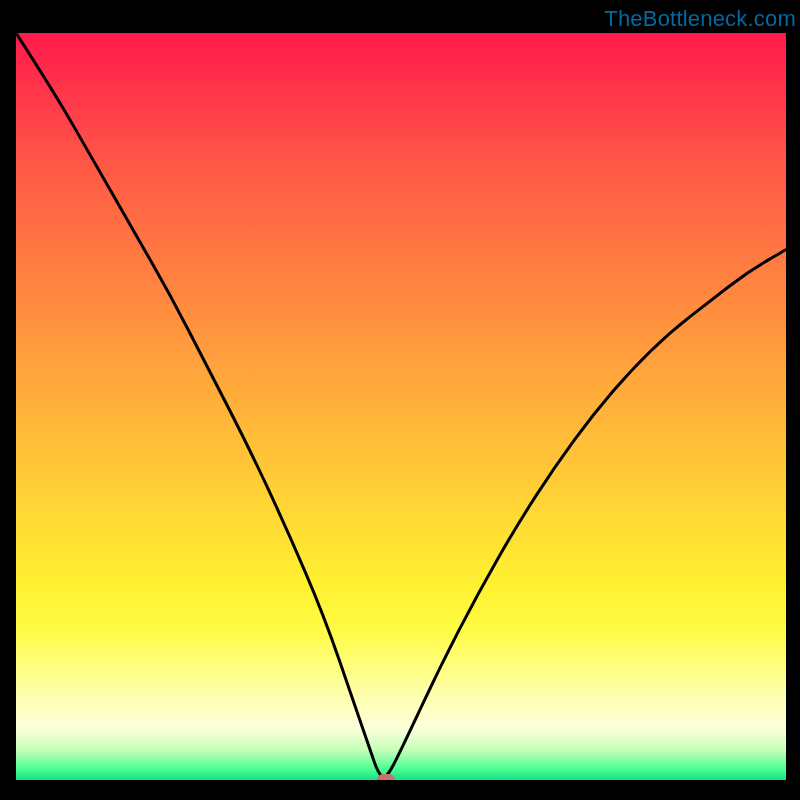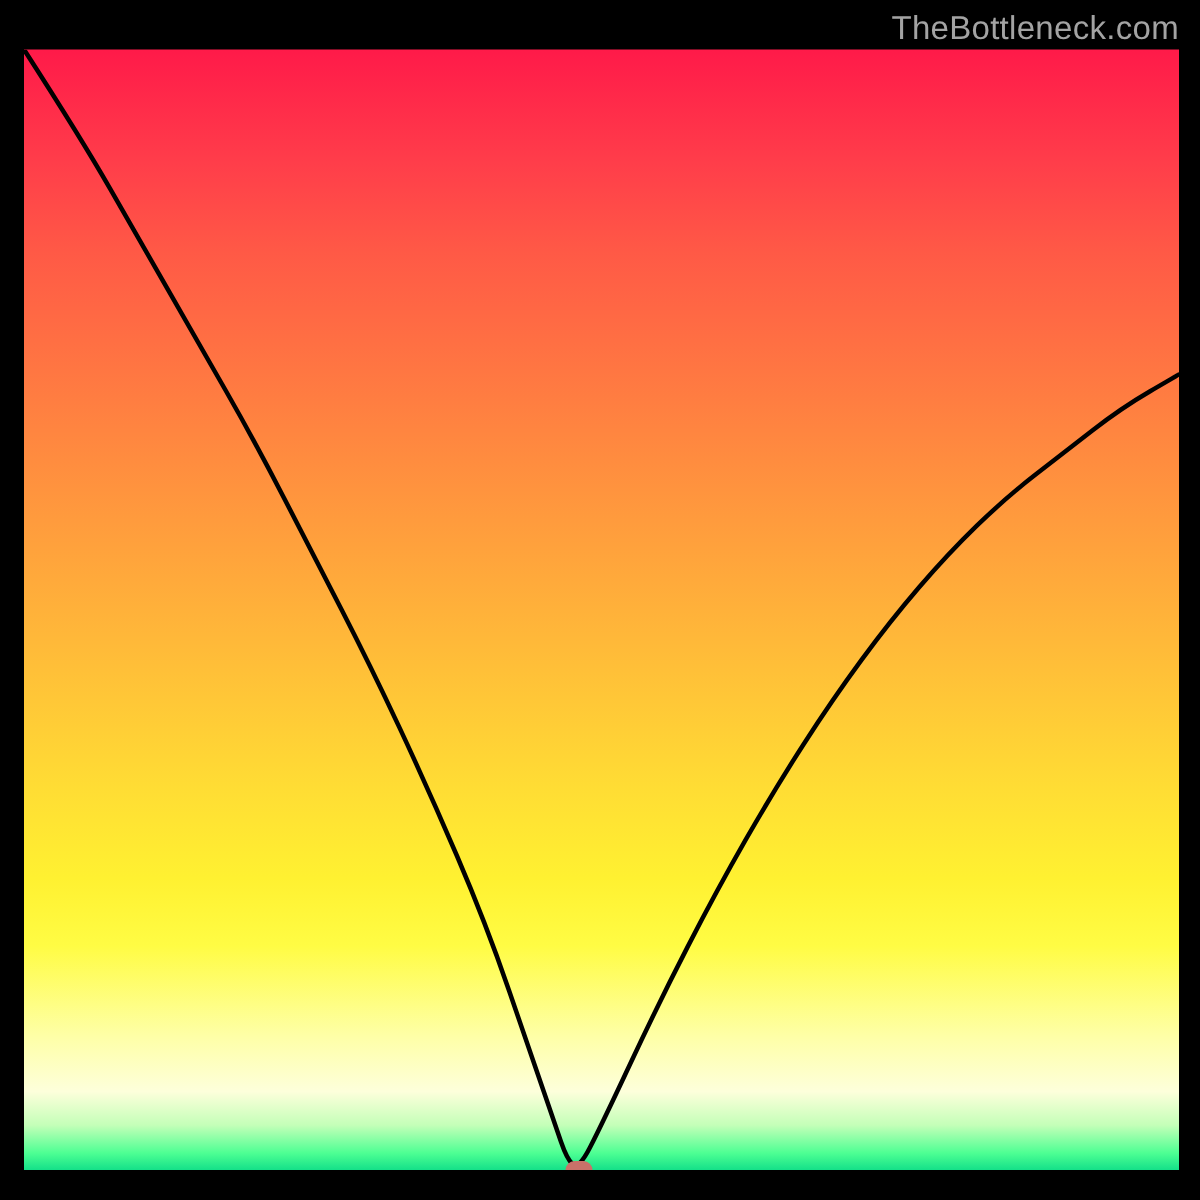--- a/index.html
+++ b/index.html
@@ -6,22 +6,22 @@
   body {
     width: 800px;
     height: 800px;
     background: #000;
     position: relative;
     font-family: Arial, sans-serif;
   }
   .watermark {
     position: absolute;
     top: 6px;
-    right: 14px;
-    color: #a3a3a3;
+    right: 4px;
+    color: #0369a1;
     font-size: 22px;
     font-weight: 500;
     letter-spacing: 0.2px;
     z-index: 10;
   }
   .plot-area {
     position: absolute;
     top: 33px;
     left: 16px;
     width: 770px;

